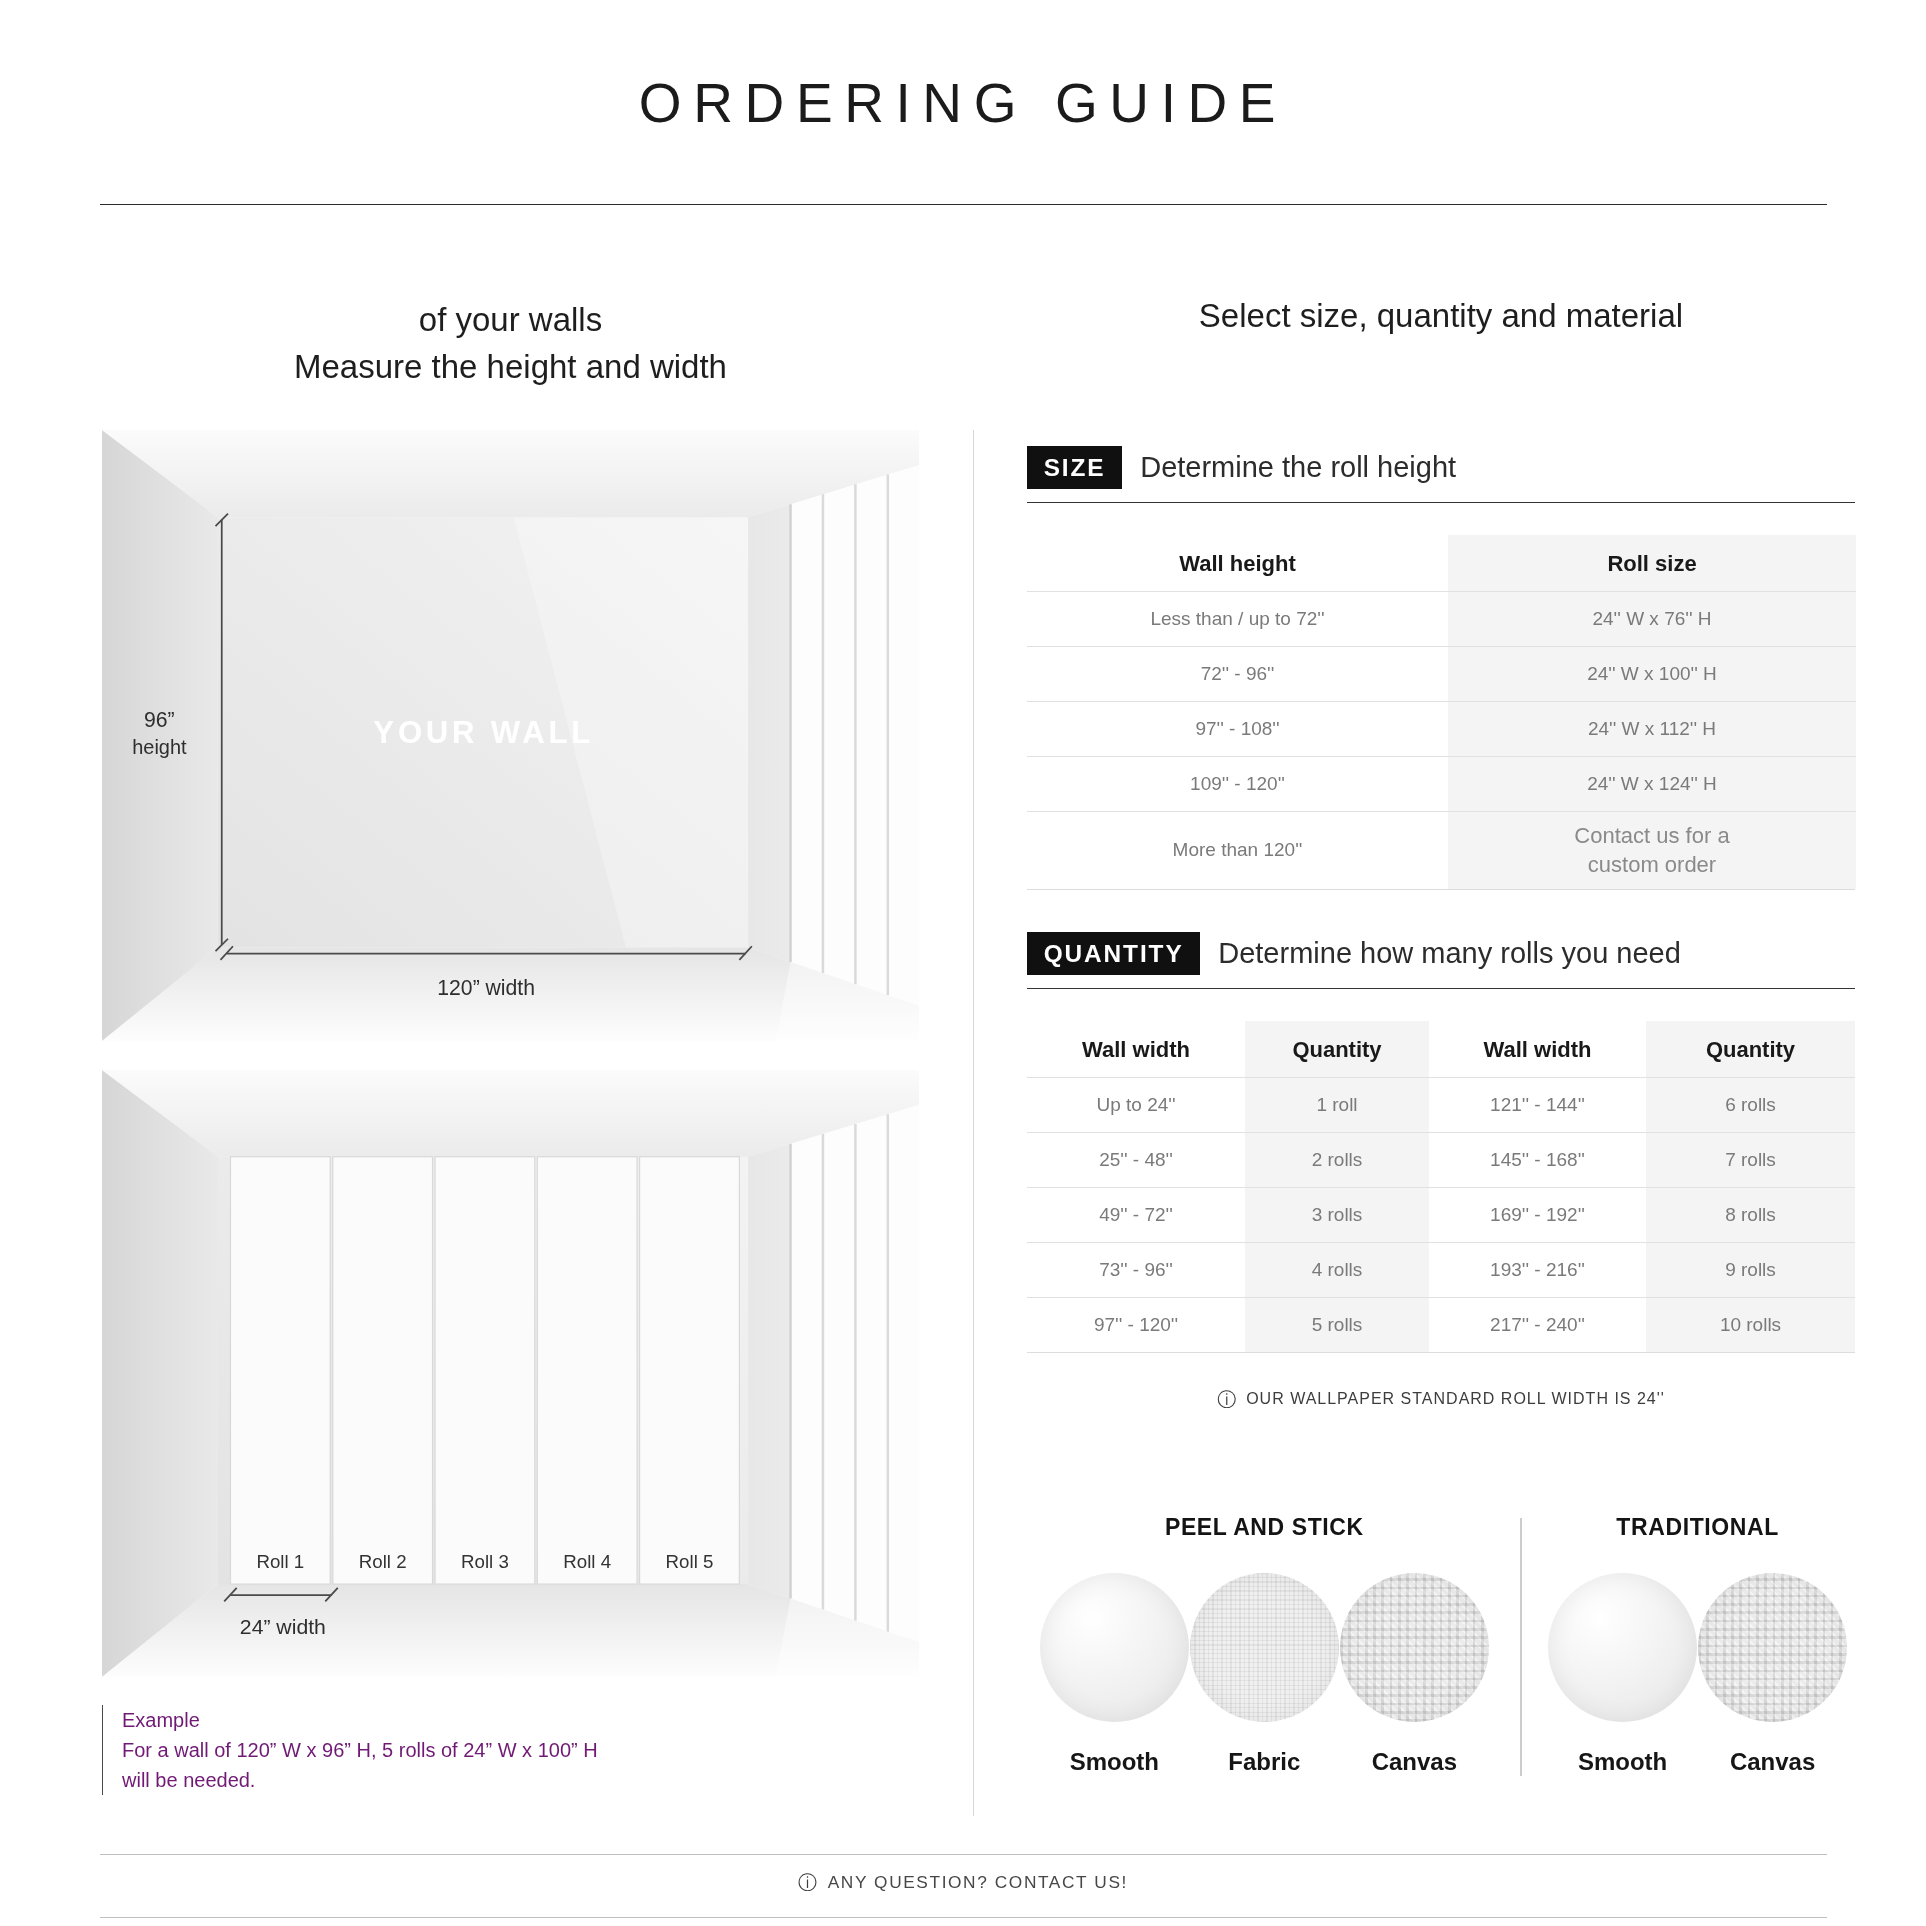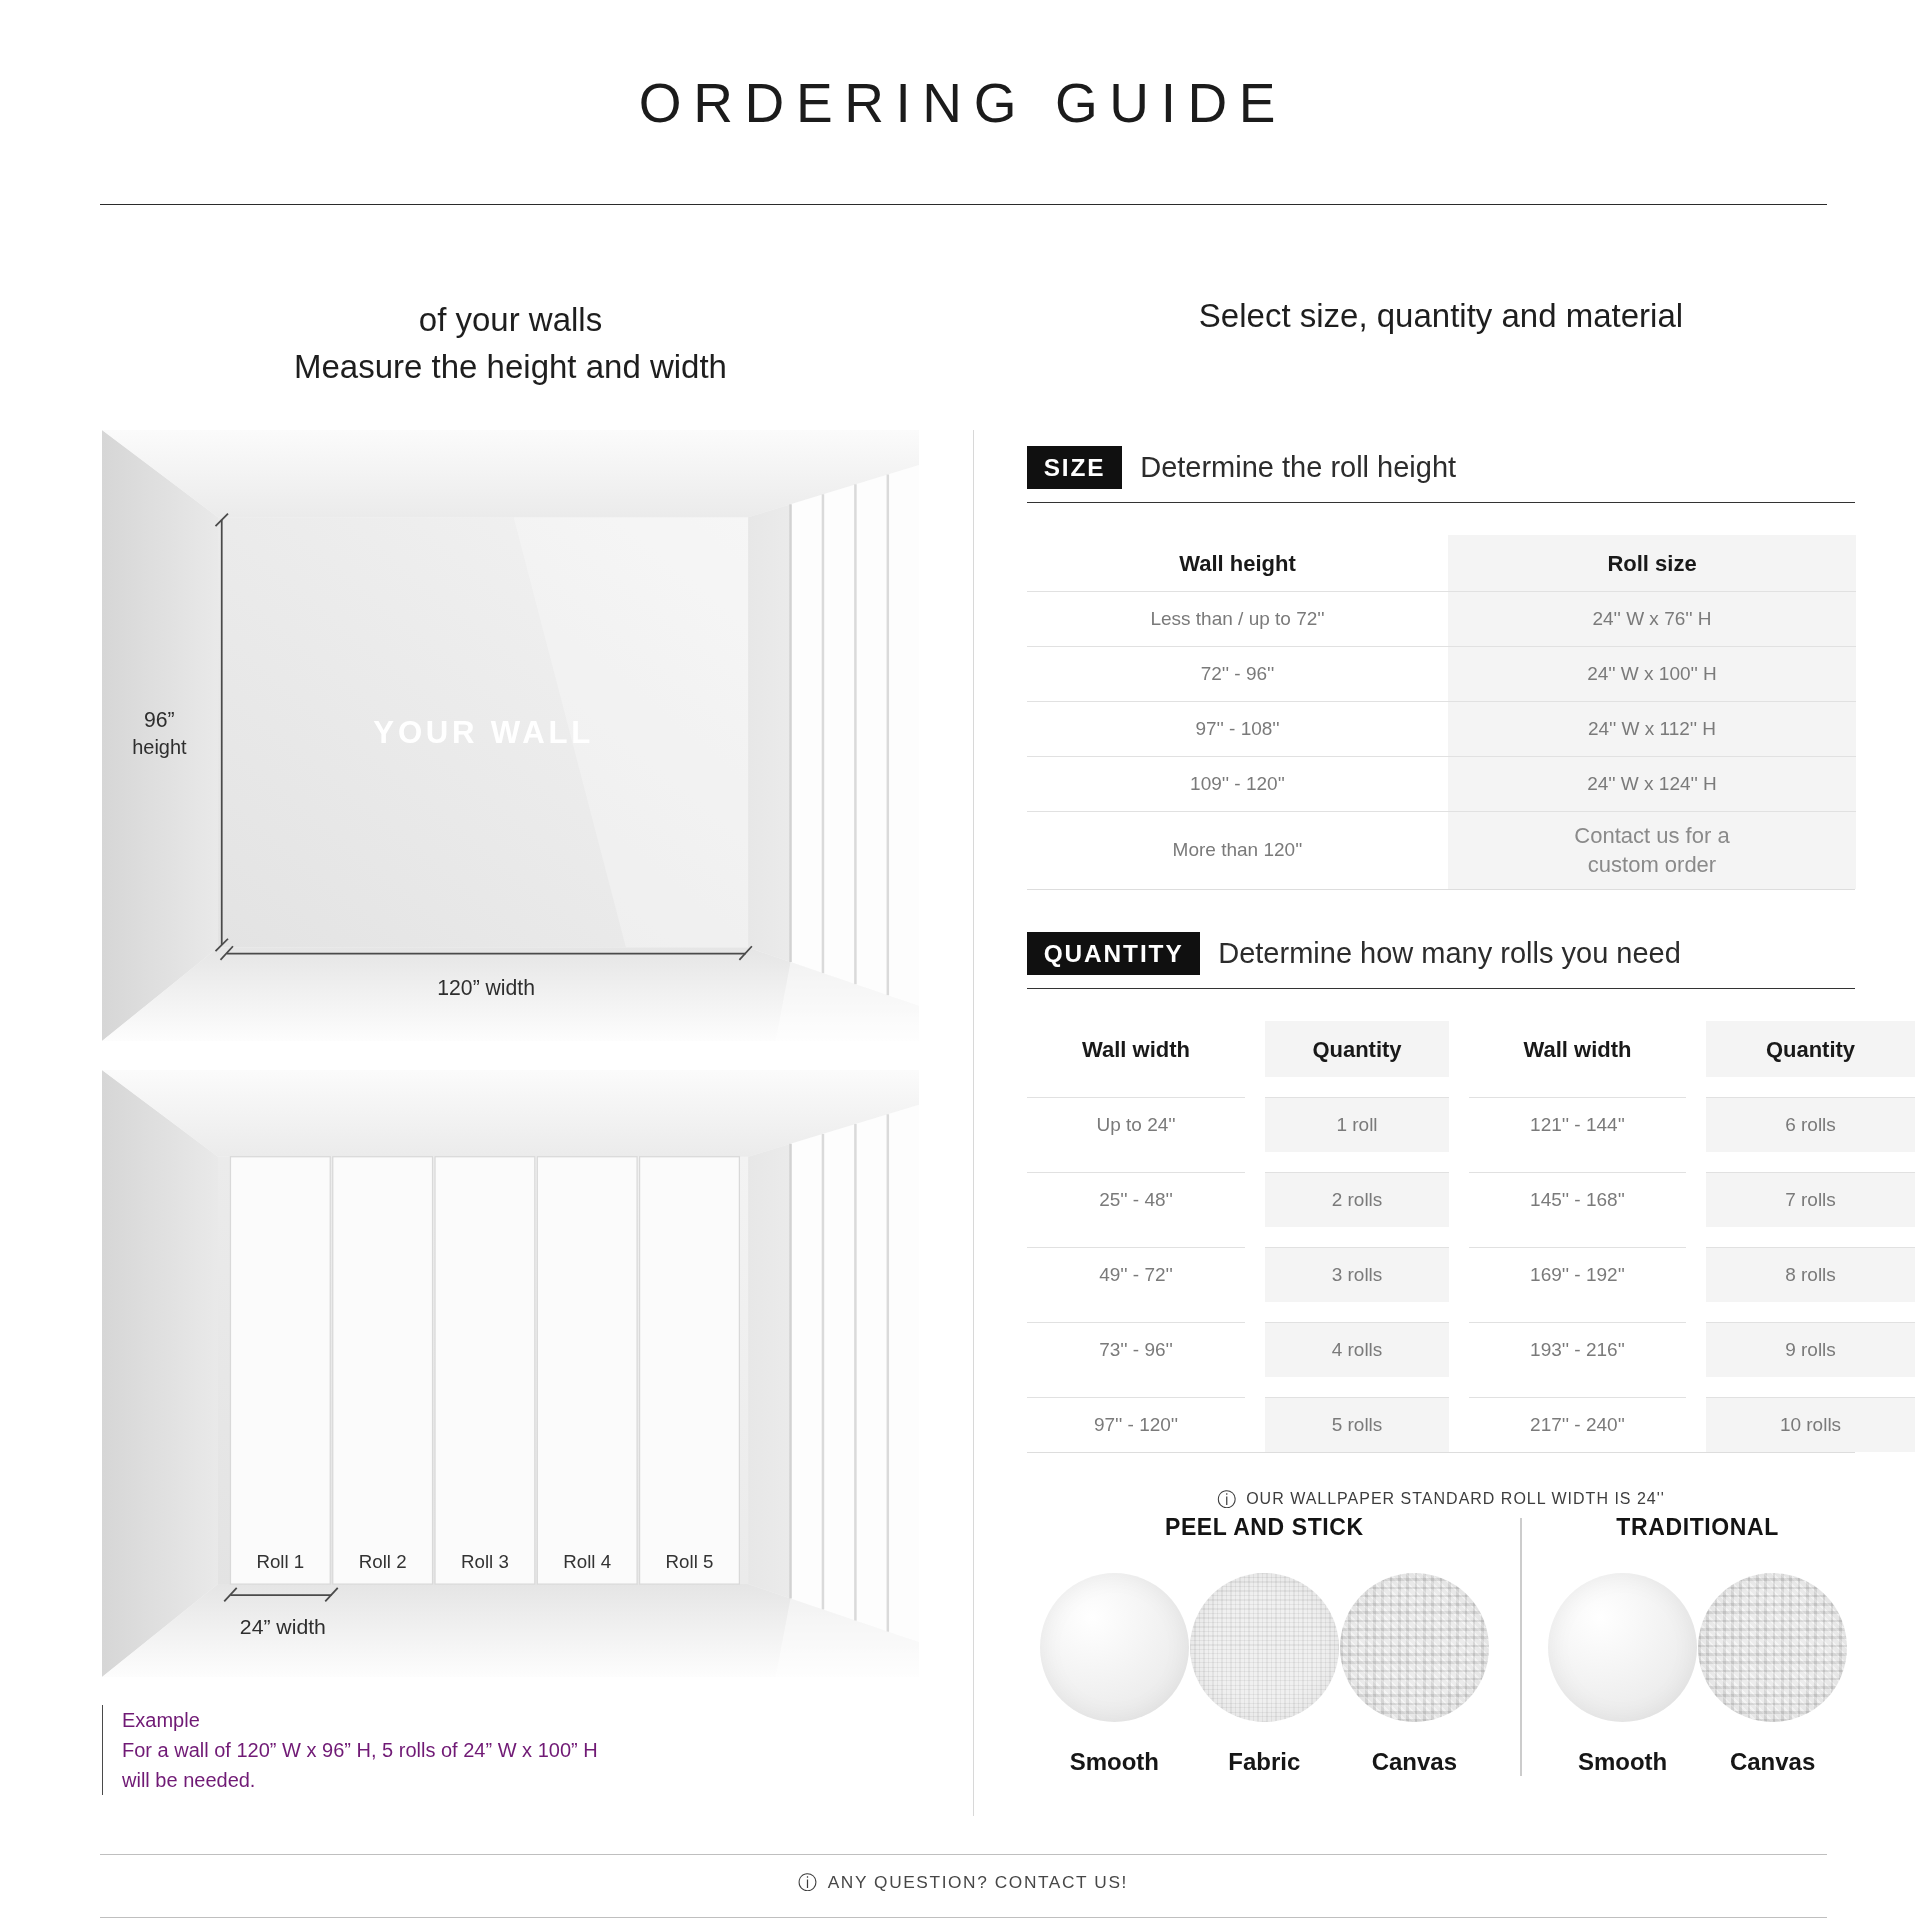--- a/index.html
+++ b/index.html
@@ -34,21 +34,21 @@
   .quantity-section{top:932px;}
   .material-section{top:1488px;}
   .section-head{display:flex;align-items:center;gap:18px;border-bottom:1.3px solid #333333;
     padding-bottom:13px;}
   .badge{background:#101010;color:#ffffff;font-size:24.4px;font-weight:700;
     letter-spacing:1.9px;padding:7.7px 16.7px;white-space:nowrap;}
   .section-title{font-size:29px;color:#2c2c2c;}
   
   .grid{display:grid;border-bottom:0.6px solid #dddddd;margin-top:32px;}
   .size-grid{grid-template-columns:421px 408px;}
-  .qty-grid{grid-template-columns:218px 184px 217px 209px;gap:20px;}
+  .qty-grid{grid-template-columns:218px 184px 217px 209px;}
   .cell{display:flex;align-items:center;justify-content:center;text-align:center;}
   .th{font-size:22px;font-weight:700;color:#191919;padding:15.4px 0 14px;}
   .td{font-size:19px;color:#7a7a7a;padding:16px 0;border-top:0.6px solid #e1e1e1;}
   .shade{background:#f4f4f4;}
   .small-cell{font-size:22px;line-height:1.35;color:#8a8a8a;padding:9px 0;}
   .small-cell span{max-width:212px;display:block;}
   
   .roll-note{margin-top:37px;display:flex;align-items:center;justify-content:center;gap:9px;
     font-size:16px;letter-spacing:1px;color:#3d3d3d;}
   .info-icon{font-size:19px;color:#3d3d3d;line-height:1;}

